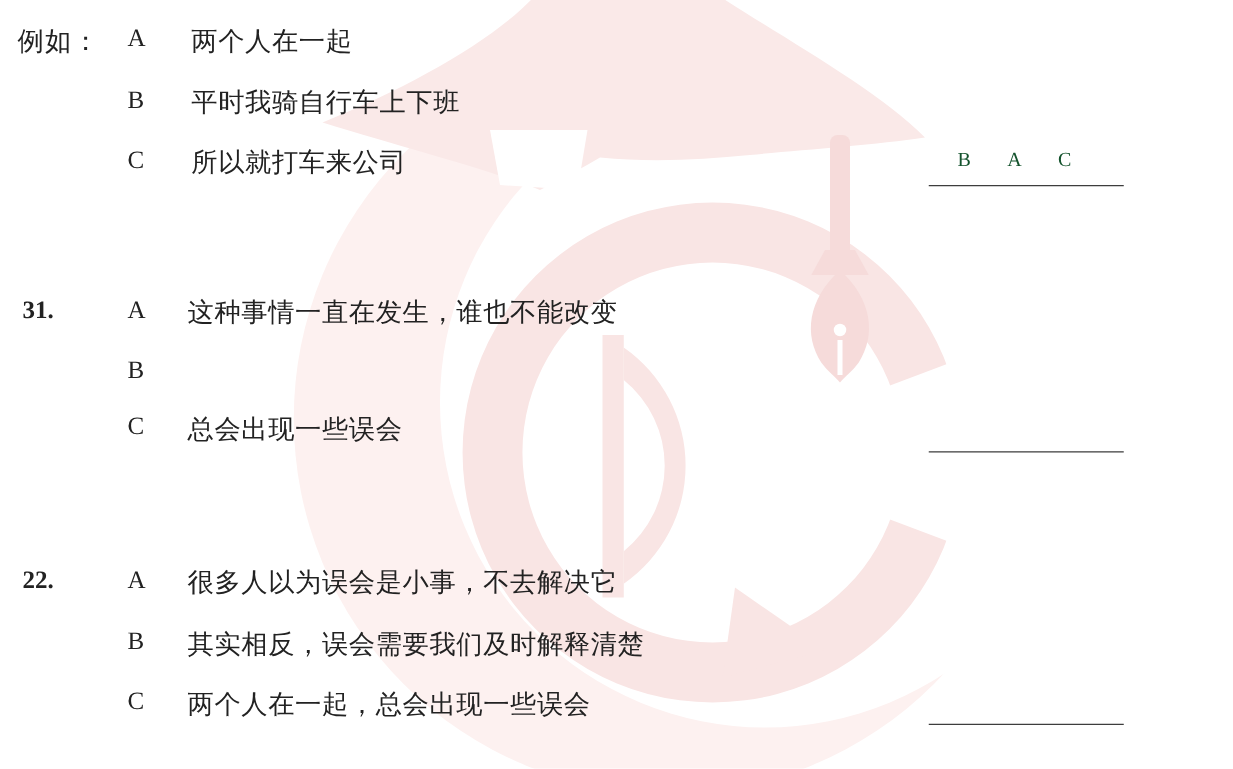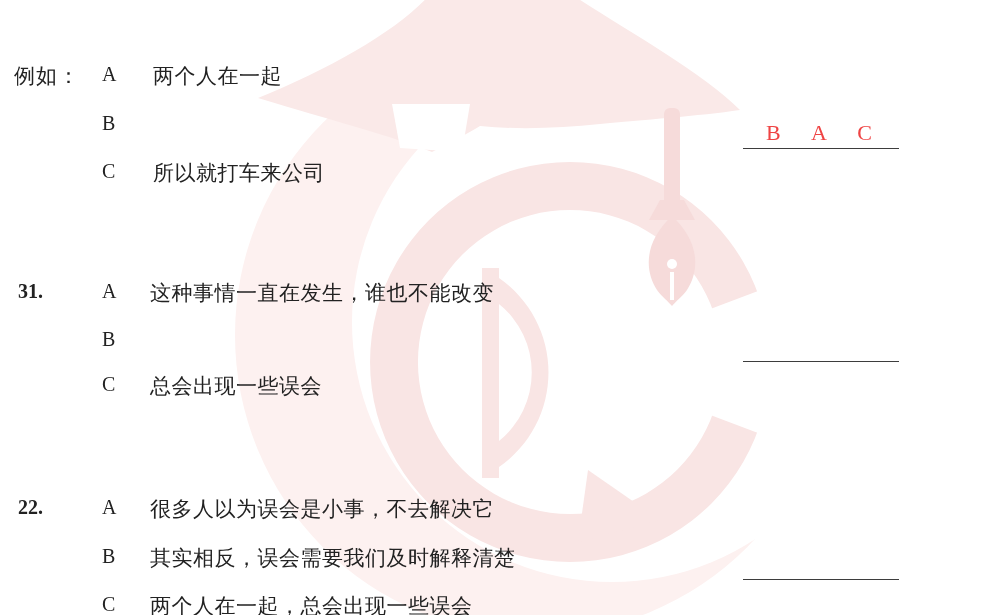--- a/index.html
+++ b/index.html
@@ -32,21 +32,20 @@
     width: 986px;
     height: 615px;
     z-index: 1;
   }
   .row {
     position: absolute;
     left: 0;
     width: 823px;
     height: 30px;
     white-space: nowrap;
-    margin-top: 43px;
   }
   .qlabel {
     position: absolute;
     left: 14px;
     top: 0;
     font-size: 21px;
     letter-spacing: 1px;
   }
   .qnum {
     position: absolute;
@@ -66,23 +65,23 @@
     left: 150px;
     top: 0;
     font-size: 21px;
     letter-spacing: 0.5px;
   }
   .example .opt-text { left: 153px; }
   .answer-letters {
     position: absolute;
     left: 766px;
     top: 120px;
-    font-size: 22px;
+    font-size: 16px;
     word-spacing: 26px;
-    color: #ef4444;
+    color: #14532d;
   }
   .answer-line {
     position: absolute;
     left: 743px;
     width: 156px;
     height: 0;
     border-bottom: 1.6px solid #3d3d3d;
   }
 </style>
 </head>
@@ -121,20 +120,21 @@
   <div class="content">
 
     <div class="example">
       <div class="row" style="top:19px">
         <span class="qlabel">例如：</span>
         <span class="opt-letter">A</span>
         <span class="opt-text">两个人在一起</span>
       </div>
       <div class="row" style="top:68px">
         <span class="opt-letter">B</span>
+        <span class="opt-text">平时我骑自行车上下班</span>
       </div>
       <div class="row" style="top:116px">
         <span class="opt-letter">C</span>
         <span class="opt-text">所以就打车来公司</span>
       </div>
       <span class="answer-letters">B A C</span>
       <div class="answer-line" style="top:148px"></div>
     </div>
 
     <div>

